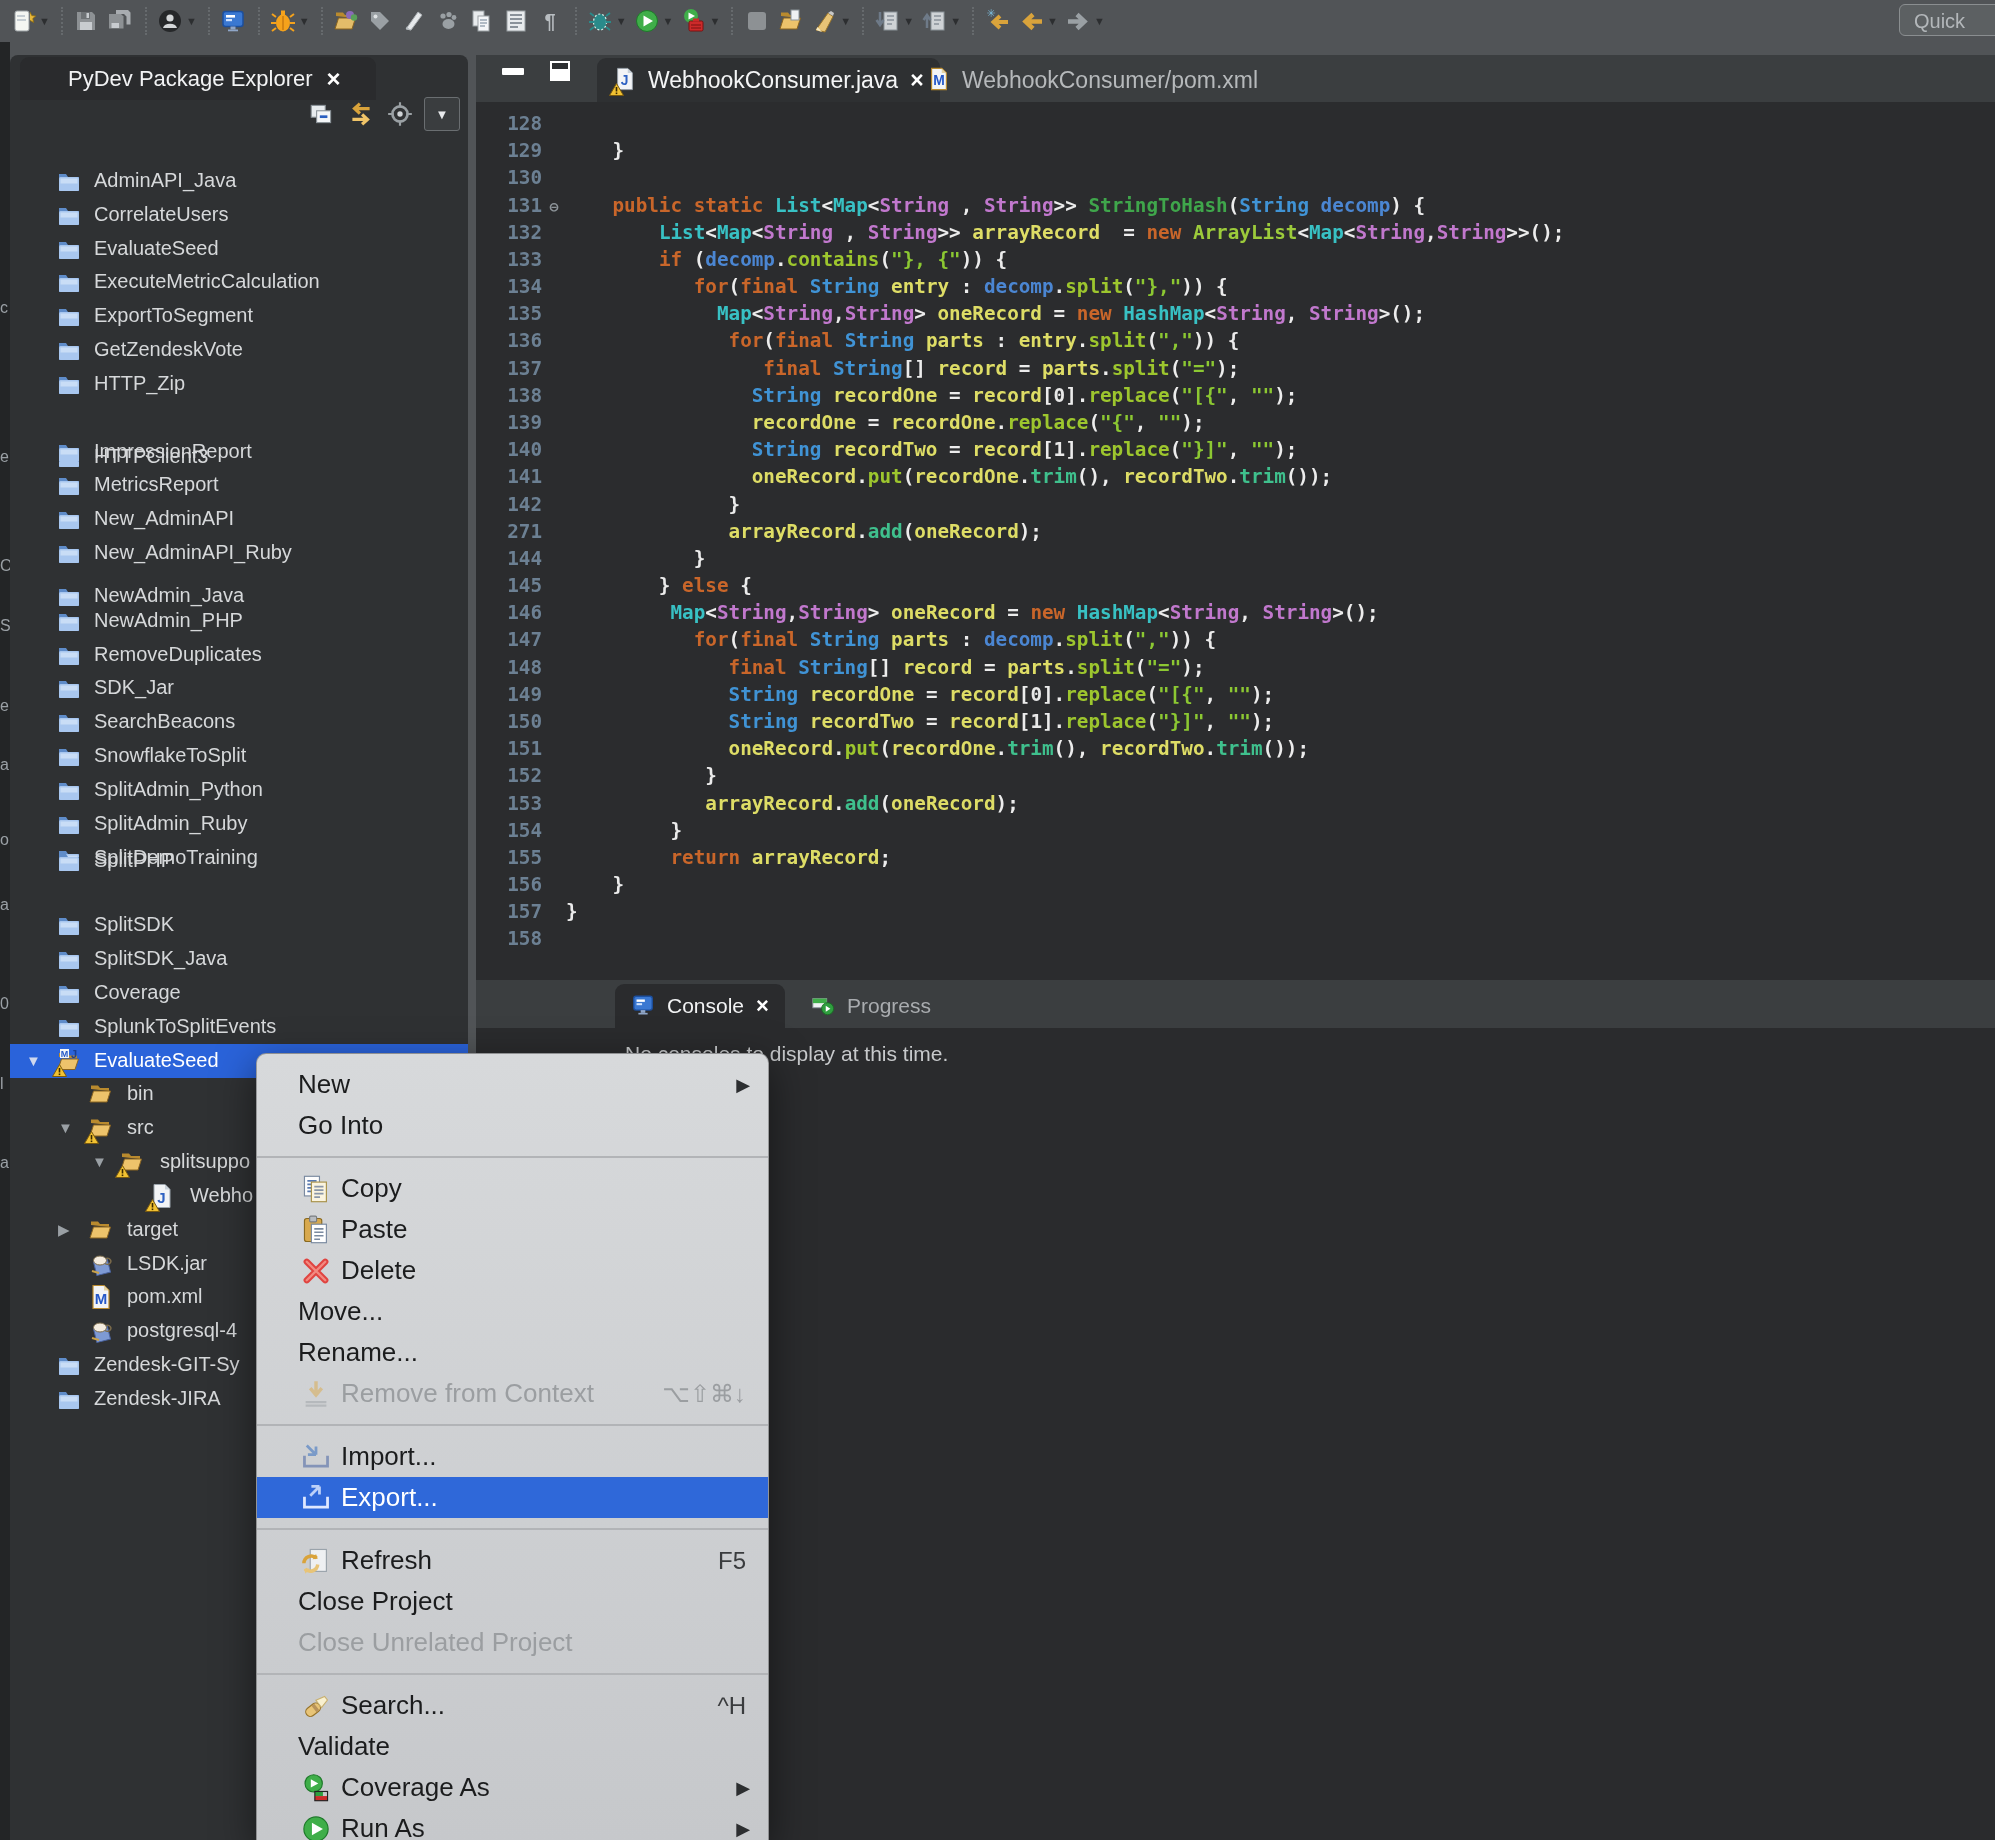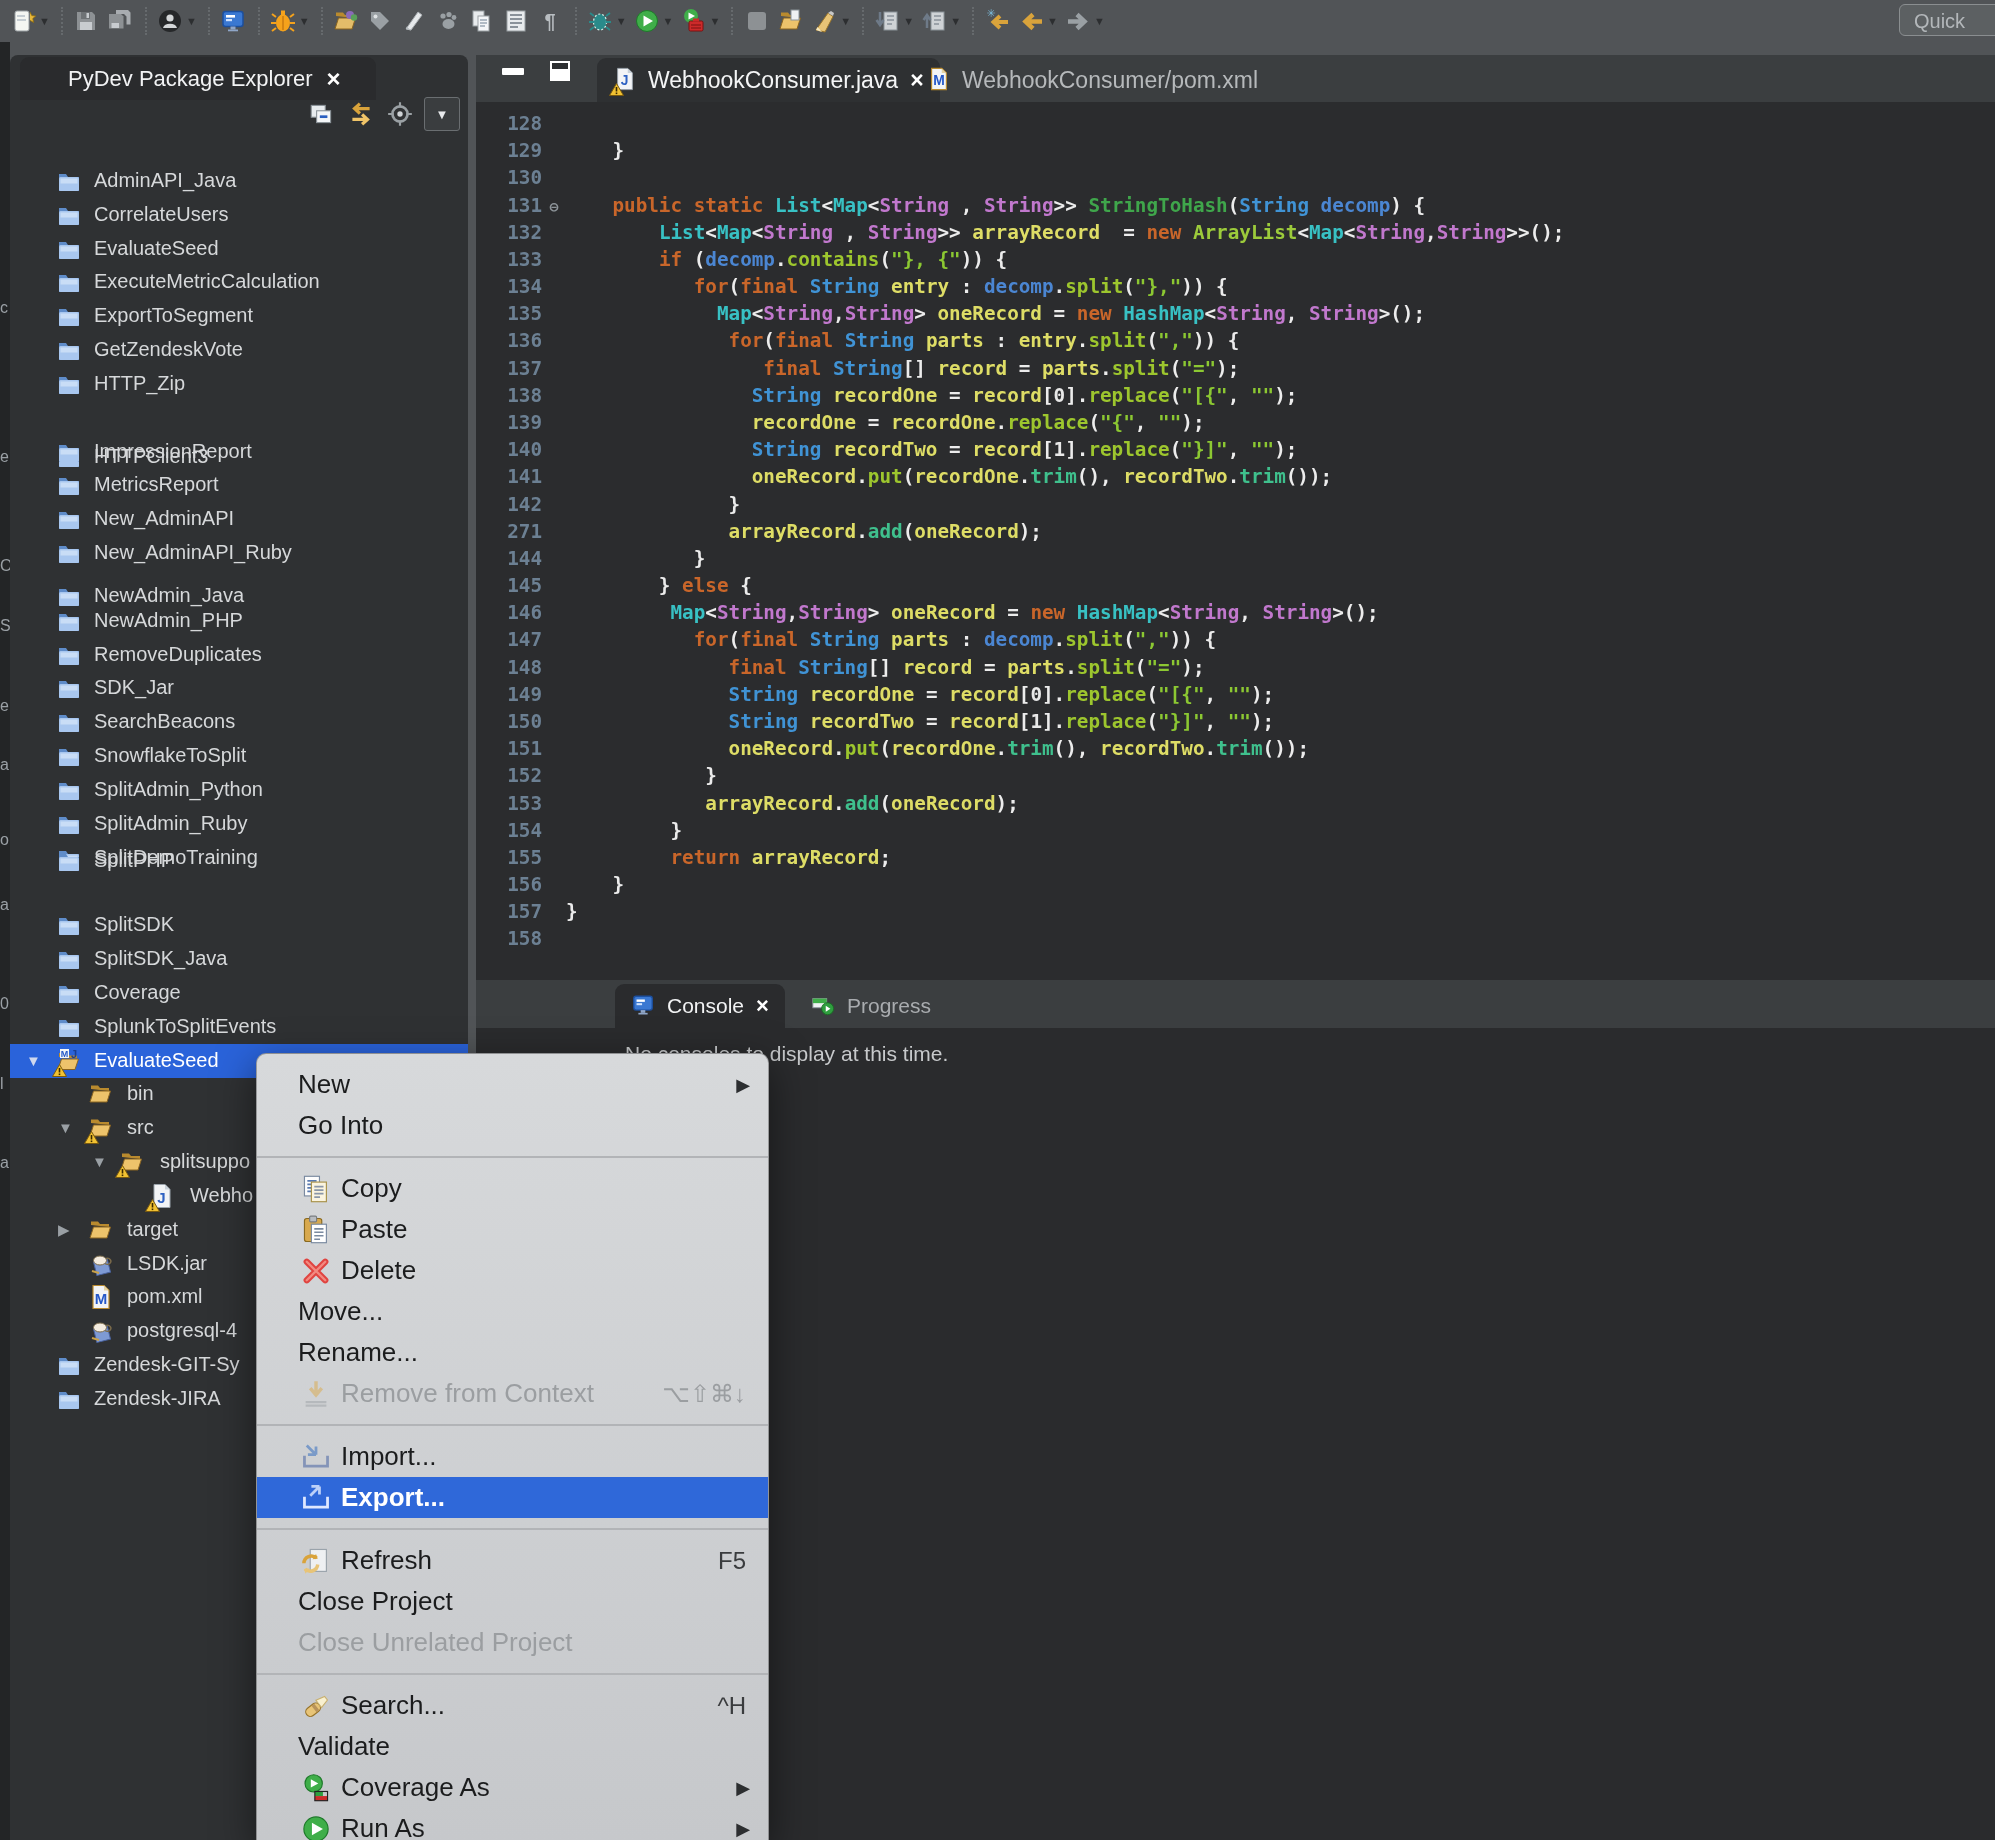--- a/index.html
+++ b/index.html
@@ -79,21 +79,21 @@
     box-shadow:0 12px 40px rgba(0,0,0,.5);border:1px solid rgba(60,60,60,.4);box-sizing:border-box;
     padding-top:10px;overflow:hidden;}
   .mi{position:relative;height:41px;display:flex;align-items:center;}
   .mi .micon{position:absolute;left:44px;width:30px;height:30px;}
   .mi .mlbl{position:absolute;left:41px;font-size:26px;color:#1b1c1d;white-space:nowrap;}
   .mi.has-icon .mlbl{left:84px;}
   .mi.disabled .mlbl{color:#9b9ea1;}
   .mi .msc{position:absolute;right:22px;font-size:24px;color:#3a3c3e;}
   .mi.disabled .msc{color:#9b9ea1;}
   .mi .marr{position:absolute;right:18px;font-size:18px;color:#2c2e30;}
-  .mi.hl{background:#2f68d9;font-weight:bold;}
+  .mi.hl{background:#2f68d9;}
   .mi.hl .mlbl{color:#ffffff;}
   .msep{height:22px;display:flex;align-items:center;}
   .msep div{height:2px;width:100%;background:#b2b4b7;}
 </style>
 </head>
 <body>
 
 <div id="main-toolbar">
   <div id="quick-access">Quick</div>
 <div class="tb-slot">

